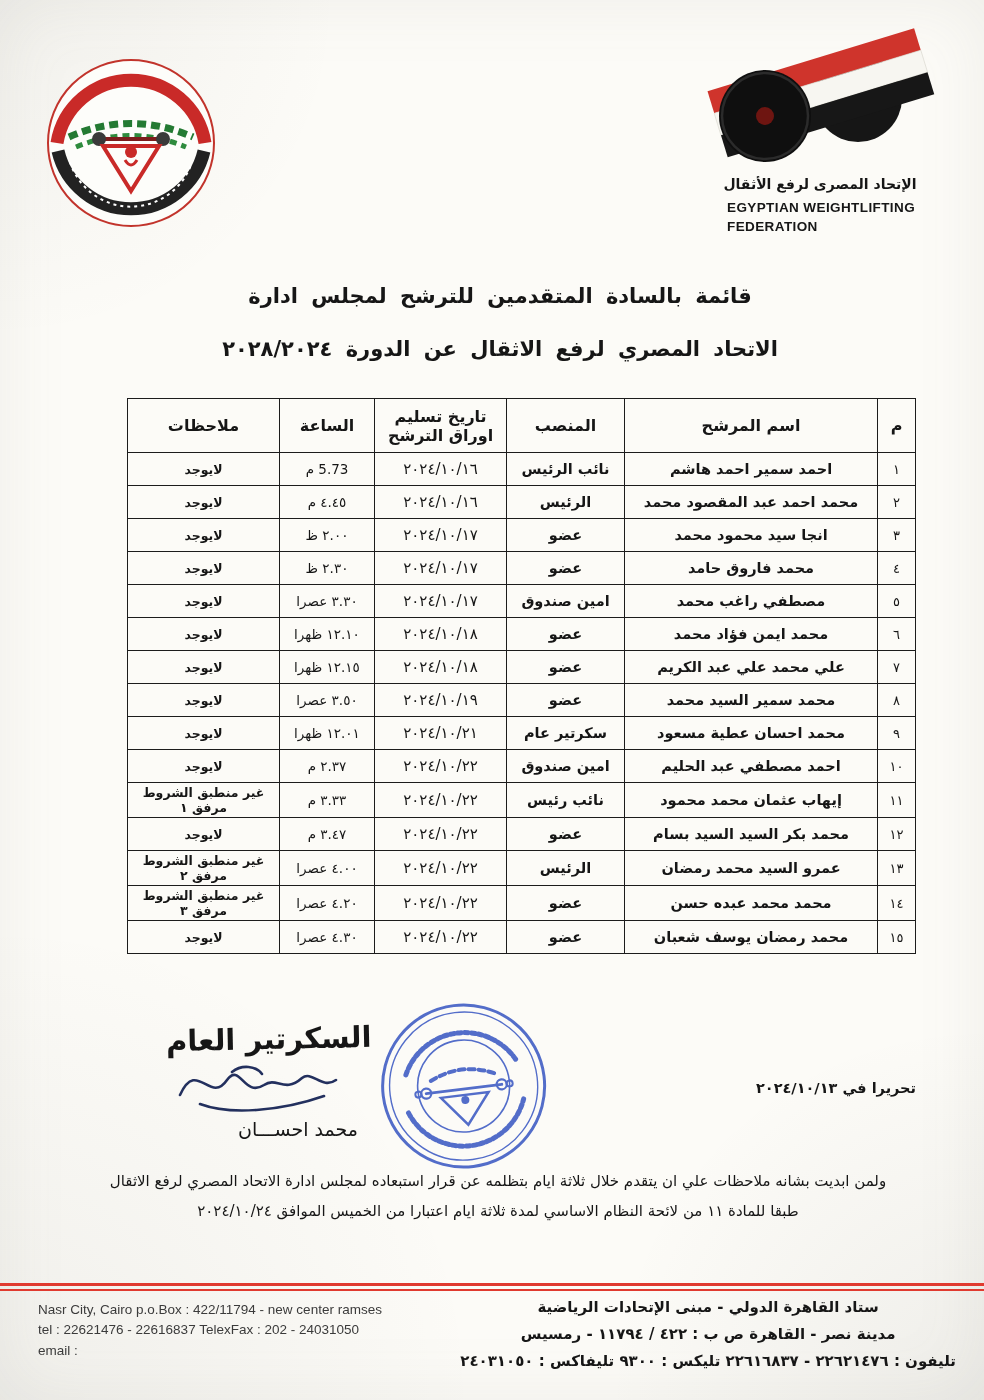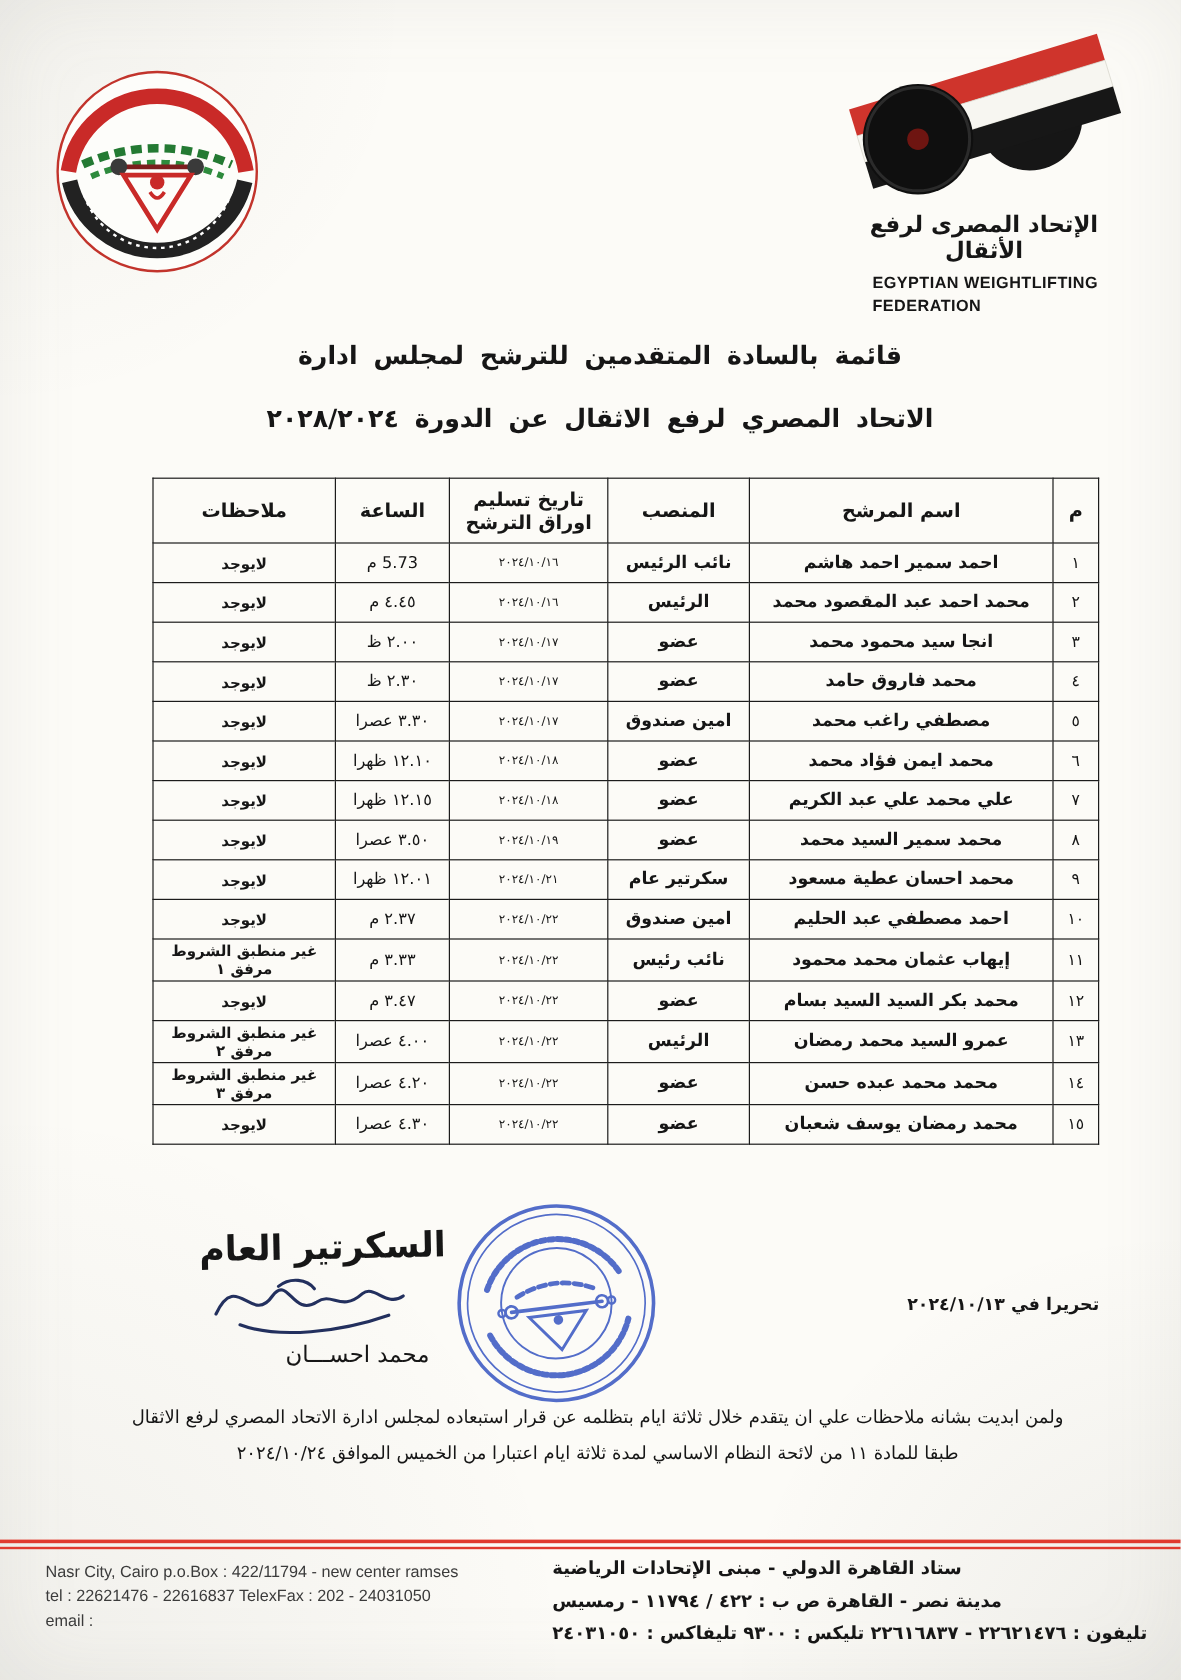--- a/index.html
+++ b/index.html
@@ -13,38 +13,38 @@
       #fcfbf7;
     font-family:"DejaVu Sans", sans-serif;
     color:#161616; overflow:hidden;
     box-shadow: inset 0 0 70px rgba(120,118,105,.10);
   }
 
   
   .logo-left { position:absolute; left:40px; top:50px; width:182px; height:188px; }
   .logo-right { position:absolute; left:695px; top:26px; width:250px; }
   .logo-right svg { display:block; }
-  .fed-ar { font-size:19px; font-weight:bold; direction:rtl; text-align:center; margin-top:0; }
+  .fed-ar { font-size:14px; font-weight:bold; direction:rtl; text-align:center; margin-top:0; }
   .fed-en { font-family:"Liberation Sans", sans-serif; font-size:13.5px; font-weight:bold;
             line-height:1.4; text-align:left; margin-top:7px; padding-left:32px; letter-spacing:.4px; }
 
   
   .doc-title { position:absolute; left:120px; top:270px; width:760px; text-align:center;
                direction:rtl; font-weight:bold; font-size:21px; line-height:53px; word-spacing:6px; }
 
   
   .cand-table-wrap { position:absolute; left:128px; top:398px; width:788px; direction:rtl; }
   table { width:100%; border-collapse:collapse; table-layout:fixed; }
   th, td { border:1.4px solid #1c1c1c; text-align:center; vertical-align:middle; padding:2px 4px; }
   th { height:54px; font-size:16px; font-weight:bold; }
   td { height:33px; }
   .c-num      { font-size:13px; }
   .c-name     { font-size:14.5px; font-weight:bold; }
   .c-position { font-size:14.5px; font-weight:bold; }
-  .c-date     { font-size:10px; letter-spacing:2px; white-space:nowrap; }
+  .c-date     { font-size:15px; letter-spacing:2px; white-space:nowrap; }
   .c-time     { font-size:13.5px; }
   .c-notes    { font-size:12.5px; font-weight:bold; }
 
   
   .sec-title { position:absolute; left:166px; top:1022px; font-size:29px; font-weight:bold;
                direction:rtl; transform:rotate(-1.2deg); letter-spacing:1px; }
   .sig-scribble { position:absolute; left:172px; top:1050px; }
   .sec-name { position:absolute; left:238px; top:1118px; font-size:19px; font-weight:normal;
               direction:rtl; letter-spacing:2px; }
   .stamp { position:absolute; left:350px; top:998px; opacity:.82; transform:rotate(-7deg); }
@@ -53,21 +53,21 @@
 
   
   .note { position:absolute; left:95px; top:1166px; width:806px; text-align:center; direction:rtl;
           font-weight:normal; font-size:15px; line-height:30px; }
 
   
   .footer-rule { position:absolute; left:0; top:1283px; width:984px; height:8px;
                  border-top:3px solid #e03a2f; border-bottom:2px solid #e03a2f; }
   .footer-en { position:absolute; left:38px; top:1300px; font-family:"Liberation Sans", sans-serif;
                font-size:13.5px; line-height:1.5; color:#3b3b3b; }
-  .footer-ar { position:absolute; right:28px; top:1294px; direction:rtl; text-align:left;
+  .footer-ar { position:absolute; right:28px; top:1294px; direction:rtl; text-align:center;
                font-weight:bold; font-size:15px; line-height:1.8; }
 </style>
 </head>
 <body>
 
 <div class="page">
 
   <div class="logo-left">
     <svg width="182" height="188" viewBox="0 0 182 188">
       <circle cx="91" cy="93" r="83" fill="#fdfdfa" stroke="#c2342c" stroke-width="2"></circle>

